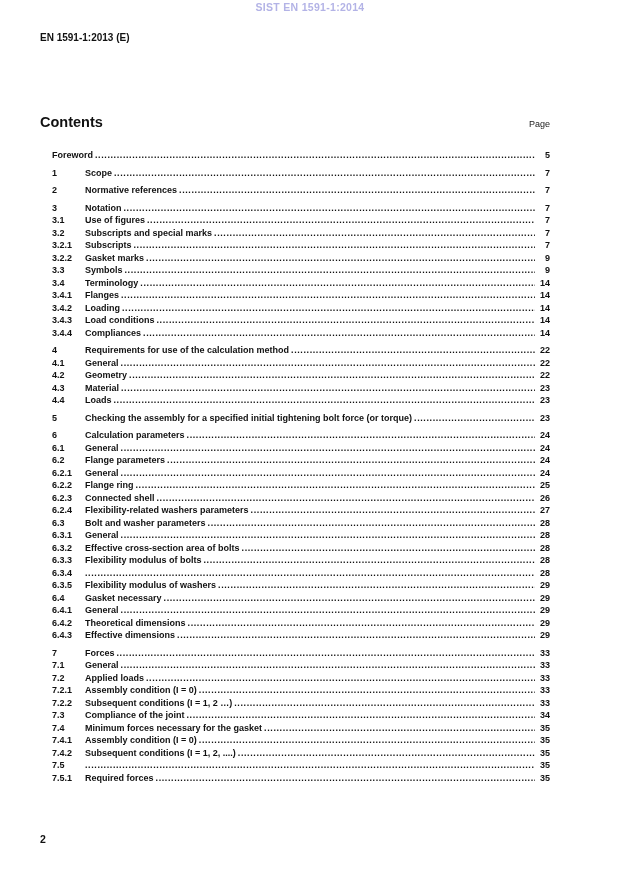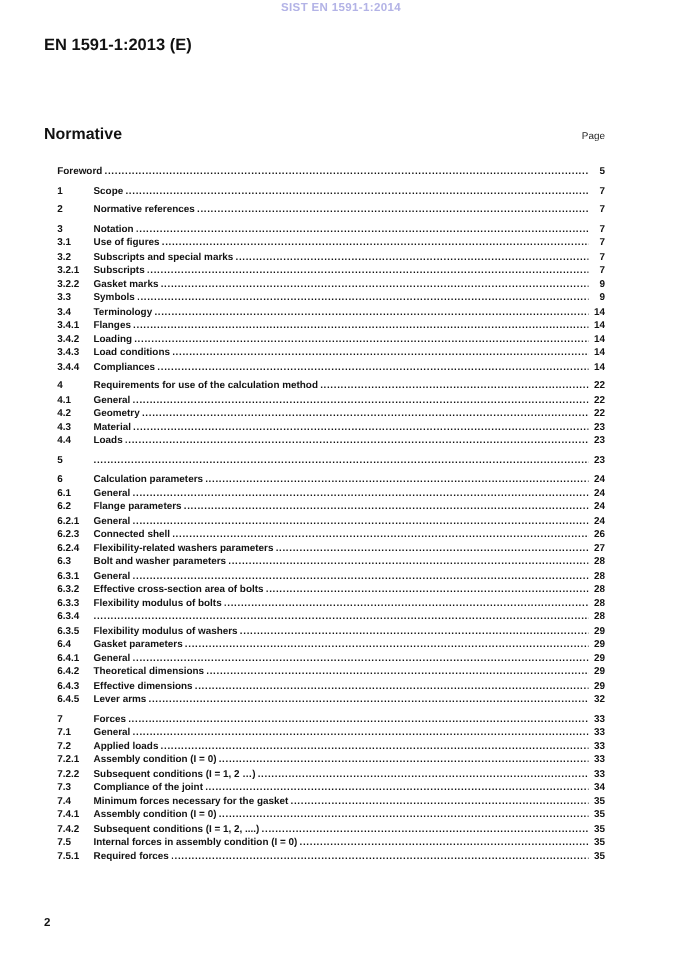--- a/index.html
+++ b/index.html
@@ -25,21 +25,21 @@
     text-align: center;
     font-size: 10.5px;
     font-weight: bold;
     color: #b3b3e6;
     letter-spacing: 0.3px;
   }
   .doc-ref {
     position: absolute;
     top: 32px;
     left: 40px;
-    font-size: 15px;
+    font-size: 10px;
     font-weight: bold;
   }
   .contents-row {
     position: absolute;
     top: 114px;
     left: 40px;
     right: 70px;
     display: flex;
     justify-content: space-between;
     align-items: baseline;
@@ -107,21 +107,21 @@
 </head>
 <body>
 
 <div class="page">
 
   <div class="watermark" style="color: rgb(179, 179, 230);">SIST EN 1591-1:2014</div>
 
   <div class="doc-ref">EN 1591-1:2013 (E)</div>
 
   <div class="contents-row">
-    <h1 class="contents-title">Normative</h1>
+    <h1 class="contents-title">Contents</h1>
     <span class="page-label">Page</span>
   </div>
 
   <div class="toc" id="toc">
     <div class="toc-row group">
 
       <span class="toc-title">Foreword</span>
       <span class="toc-leader"></span>
       <span class="toc-page">5</span>
     </div>
@@ -247,20 +247,21 @@
 
     <div class="toc-row">
       <span class="toc-num">4.4</span>
       <span class="toc-title">Loads</span>
       <span class="toc-leader"></span>
       <span class="toc-page">23</span>
     </div>
 
     <div class="toc-row group">
       <span class="toc-num">5</span>
+      <span class="toc-title">Checking the assembly for a specified initial tightening bolt force (or torque)</span>
       <span class="toc-leader"></span>
       <span class="toc-page">23</span>
     </div>
 
     <div class="toc-row group">
       <span class="toc-num">6</span>
       <span class="toc-title">Calculation parameters</span>
       <span class="toc-leader"></span>
       <span class="toc-page">24</span>
     </div>
@@ -279,20 +280,26 @@
       <span class="toc-page">24</span>
     </div>
 
     <div class="toc-row">
       <span class="toc-num">6.2.1</span>
       <span class="toc-title">General</span>
       <span class="toc-leader"></span>
       <span class="toc-page">24</span>
     </div>
 
+    <div class="toc-row">
+      <span class="toc-num">6.2.2</span>
+      <span class="toc-title">Flange ring</span>
+      <span class="toc-leader"></span>
+      <span class="toc-page">25</span>
+    </div>
 
     <div class="toc-row">
       <span class="toc-num">6.2.3</span>
       <span class="toc-title">Connected shell</span>
       <span class="toc-leader"></span>
       <span class="toc-page">26</span>
     </div>
 
     <div class="toc-row">
       <span class="toc-num">6.2.4</span>
@@ -337,21 +344,21 @@
 
     <div class="toc-row">
       <span class="toc-num">6.3.5</span>
       <span class="toc-title">Flexibility modulus of washers</span>
       <span class="toc-leader"></span>
       <span class="toc-page">29</span>
     </div>
 
     <div class="toc-row">
       <span class="toc-num">6.4</span>
-      <span class="toc-title">Gasket parameters</span>
+      <span class="toc-title">Gasket necessary</span>
       <span class="toc-leader"></span>
       <span class="toc-page">29</span>
     </div>
 
     <div class="toc-row">
       <span class="toc-num">6.4.1</span>
       <span class="toc-title">General</span>
       <span class="toc-leader"></span>
       <span class="toc-page">29</span>
     </div>
@@ -364,26 +371,20 @@
     </div>
 
     <div class="toc-row">
       <span class="toc-num">6.4.3</span>
       <span class="toc-title">Effective dimensions</span>
       <span class="toc-leader"></span>
       <span class="toc-page">29</span>
     </div>
 
 
-    <div class="toc-row">
-      <span class="toc-num">6.4.5</span>
-      <span class="toc-title">Lever arms</span>
-      <span class="toc-leader"></span>
-      <span class="toc-page">32</span>
-    </div>
 
     <div class="toc-row group">
       <span class="toc-num">7</span>
       <span class="toc-title">Forces</span>
       <span class="toc-leader"></span>
       <span class="toc-page">33</span>
     </div>
 
     <div class="toc-row">
       <span class="toc-num">7.1</span>
@@ -436,21 +437,20 @@
 
     <div class="toc-row">
       <span class="toc-num">7.4.2</span>
       <span class="toc-title">Subsequent conditions (I = 1, 2, ....)</span>
       <span class="toc-leader"></span>
       <span class="toc-page">35</span>
     </div>
 
     <div class="toc-row">
       <span class="toc-num">7.5</span>
-      <span class="toc-title">Internal forces in assembly condition (I = 0)</span>
       <span class="toc-leader"></span>
       <span class="toc-page">35</span>
     </div>
 
     <div class="toc-row">
       <span class="toc-num">7.5.1</span>
       <span class="toc-title">Required forces</span>
       <span class="toc-leader"></span>
       <span class="toc-page">35</span>
     </div>

